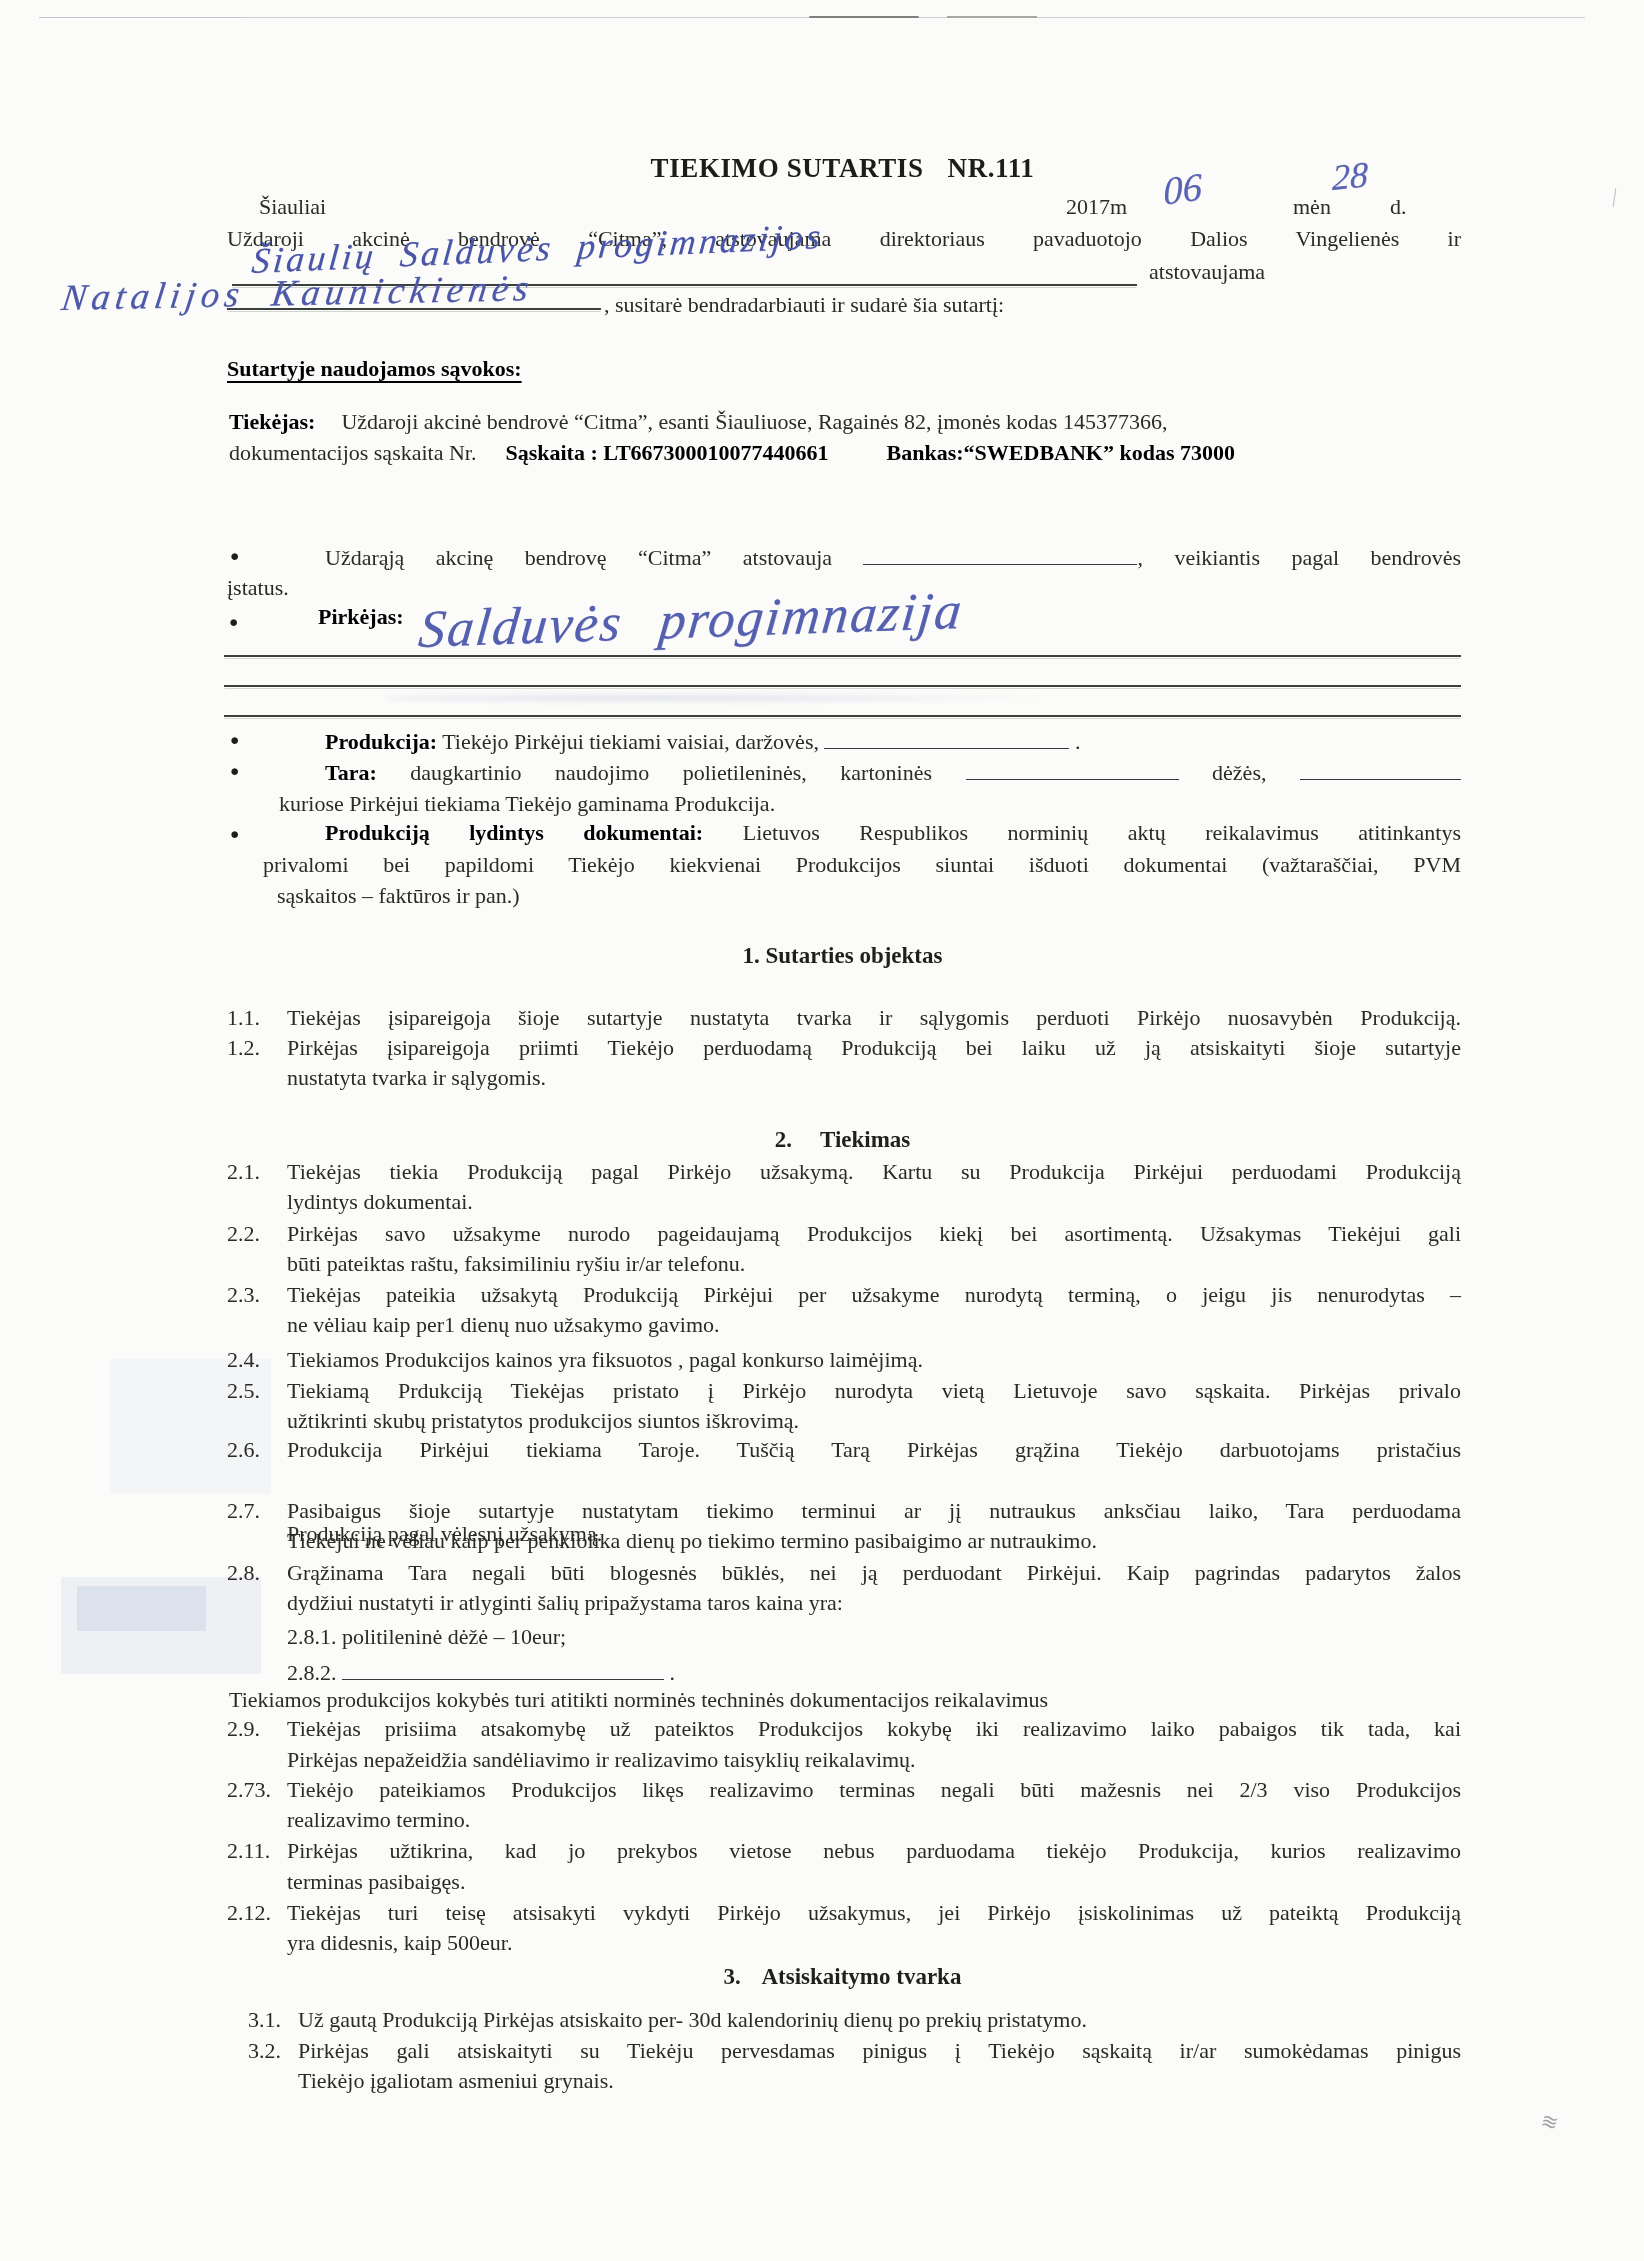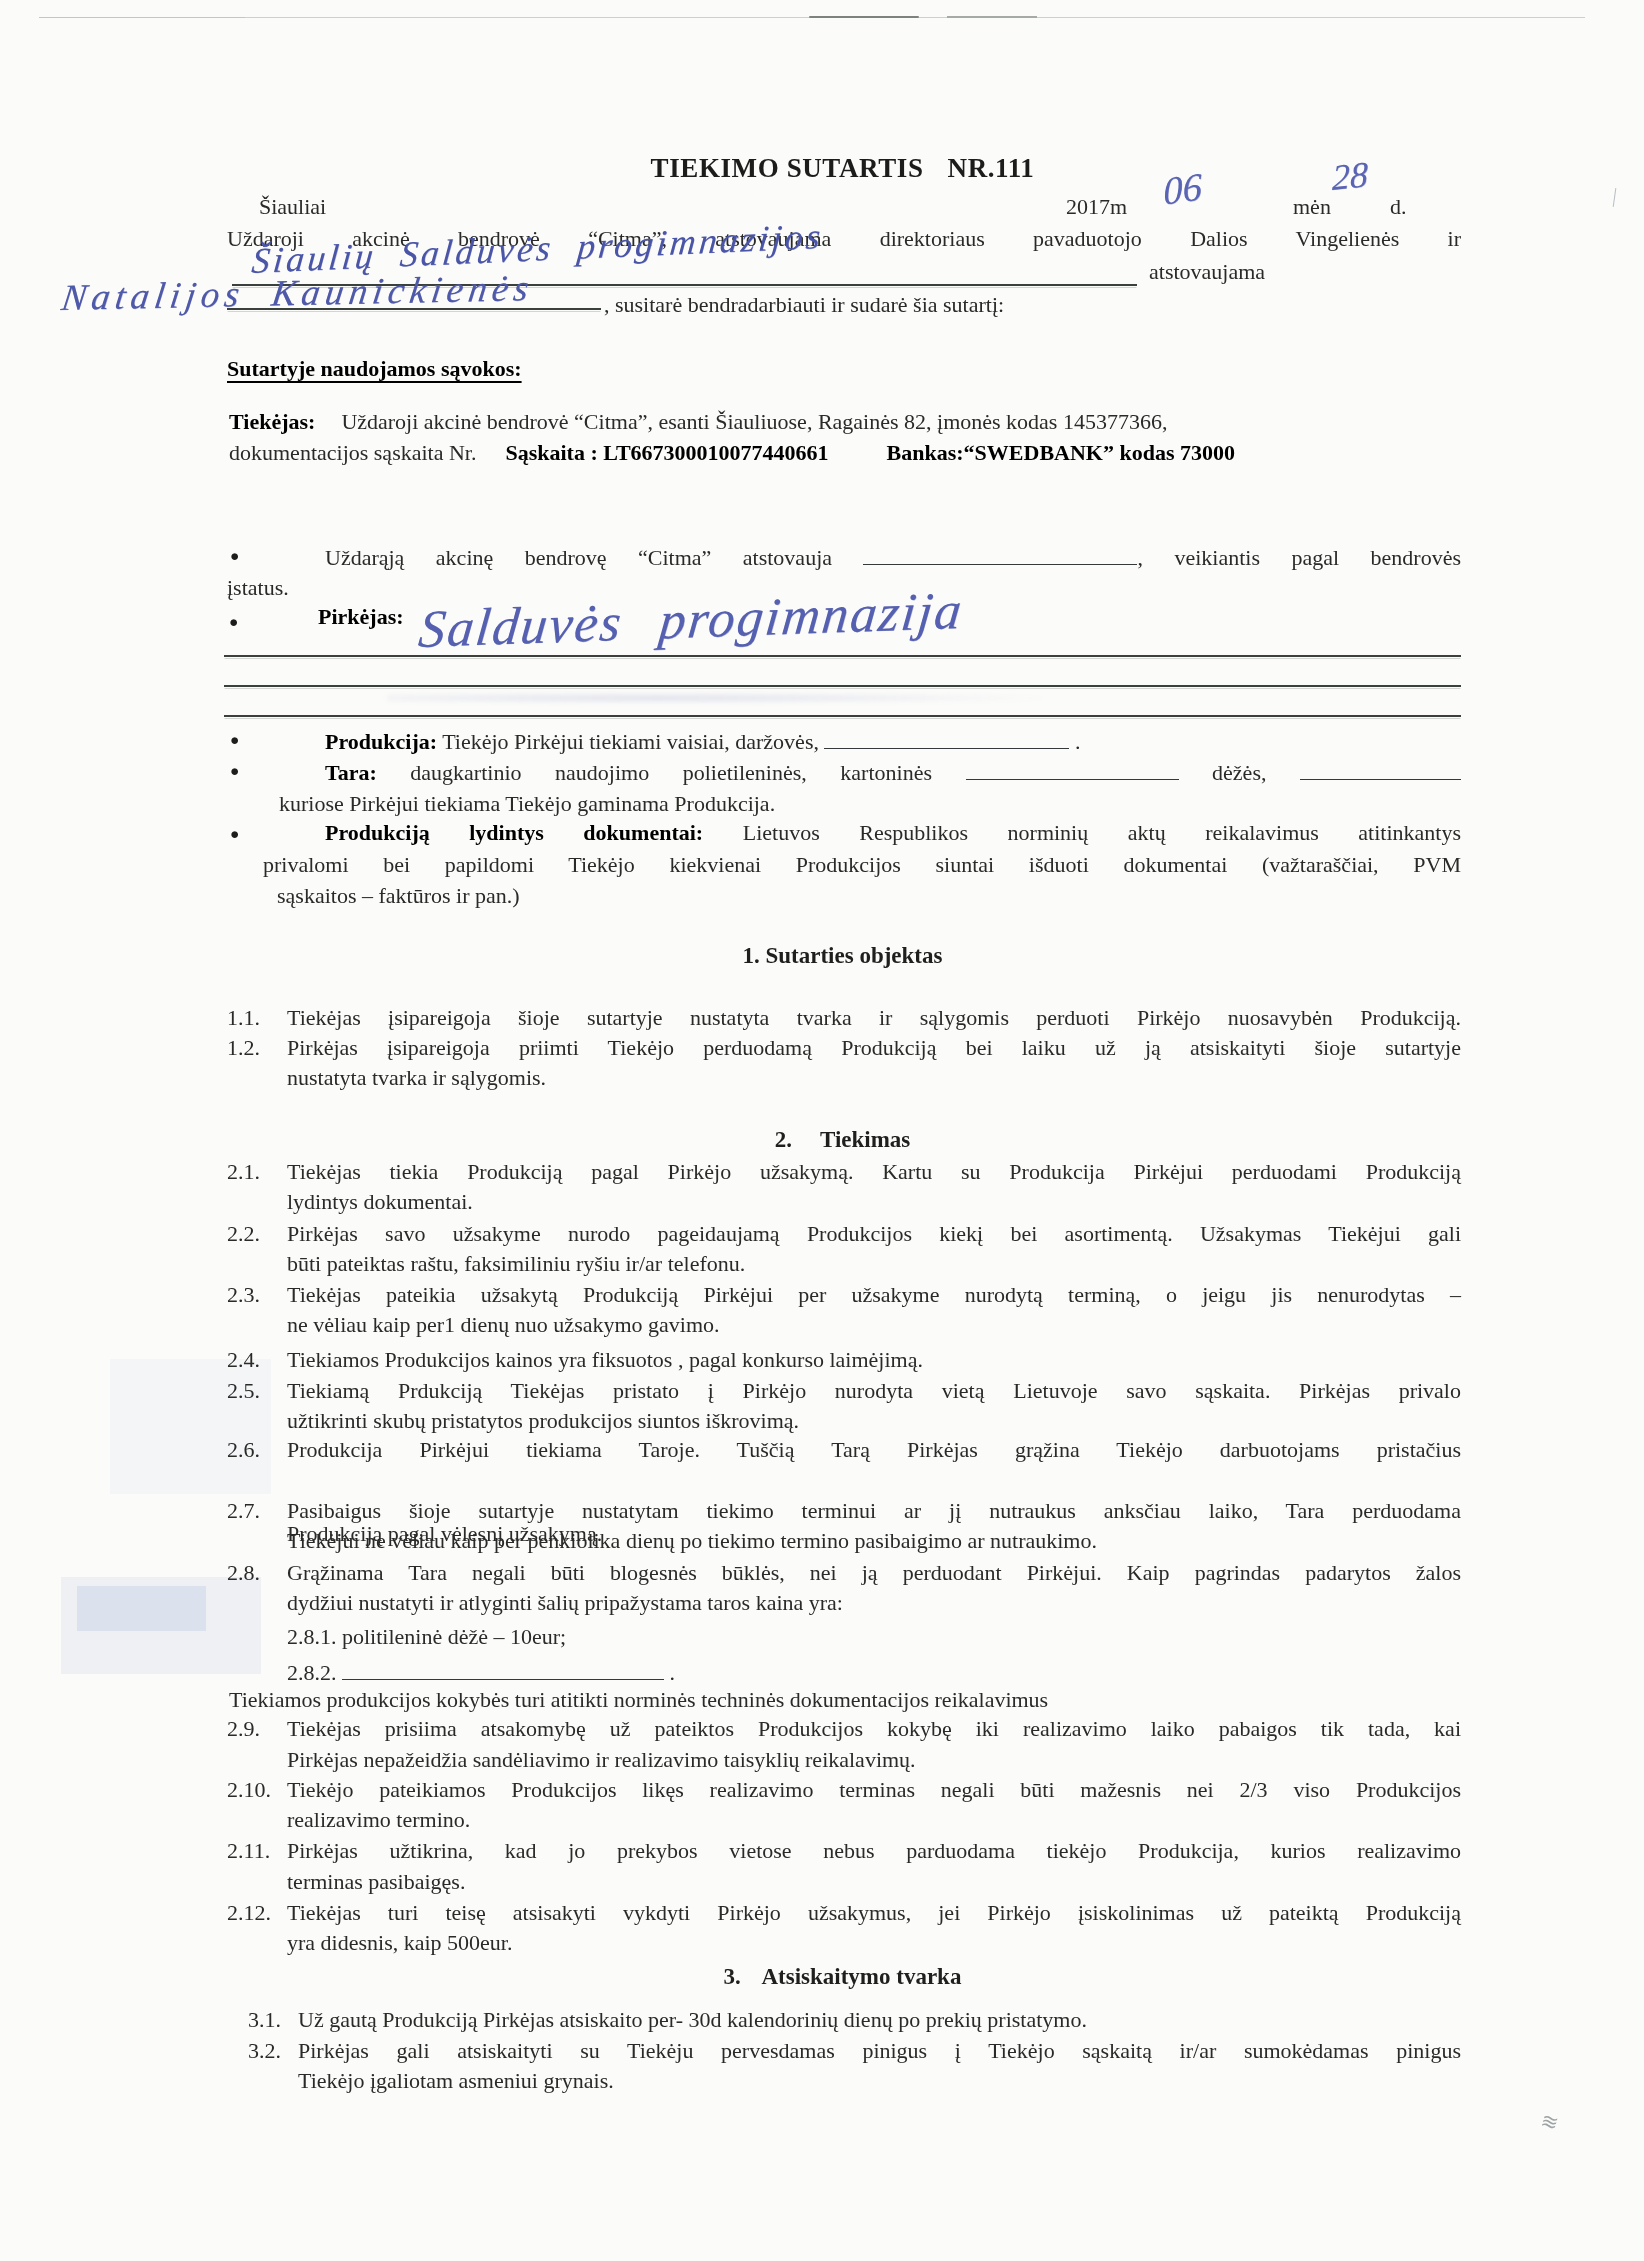--- a/index.html
+++ b/index.html
@@ -204,21 +204,21 @@
 </div>
 <div class="abs t" style="left:229px;top:1686px;">Tiekiamos produkcijos kokybės turi atitikti norminės techninės dokumentacijos reikalavimus</div>
 
 <div class="nrow t" style="top:1715px;">
   <span class="num">2.9.</span>
   <div class="jl">Tiekėjas prisiima atsakomybę už pateiktos Produkcijos kokybę iki realizavimo laiko pabaigos tik tada, kai</div>
 </div>
 <div class="abs t" style="left:287px;top:1746px;">Pirkėjas nepažeidžia sandėliavimo ir realizavimo taisyklių reikalavimų.</div>
 
 <div class="nrow t" style="top:1776px;">
-  <span class="num">2.10.</span>
+  <span class="num">2.73.</span>
   <div class="jl">Tiekėjo pateikiamos Produkcijos likęs realizavimo terminas negali būti mažesnis nei 2/3 viso Produkcijos</div>
 </div>
 <div class="abs t" style="left:287px;top:1806px;">realizavimo termino.</div>
 
 <div class="nrow t" style="top:1837px;">
   <span class="num">2.11.</span>
   <div class="jl">Pirkėjas užtikrina, kad jo prekybos vietose nebus parduodama tiekėjo Produkcija, kurios realizavimo</div>
 </div>
 <div class="abs t" style="left:287px;top:1868px;">terminas pasibaigęs.</div>
 

